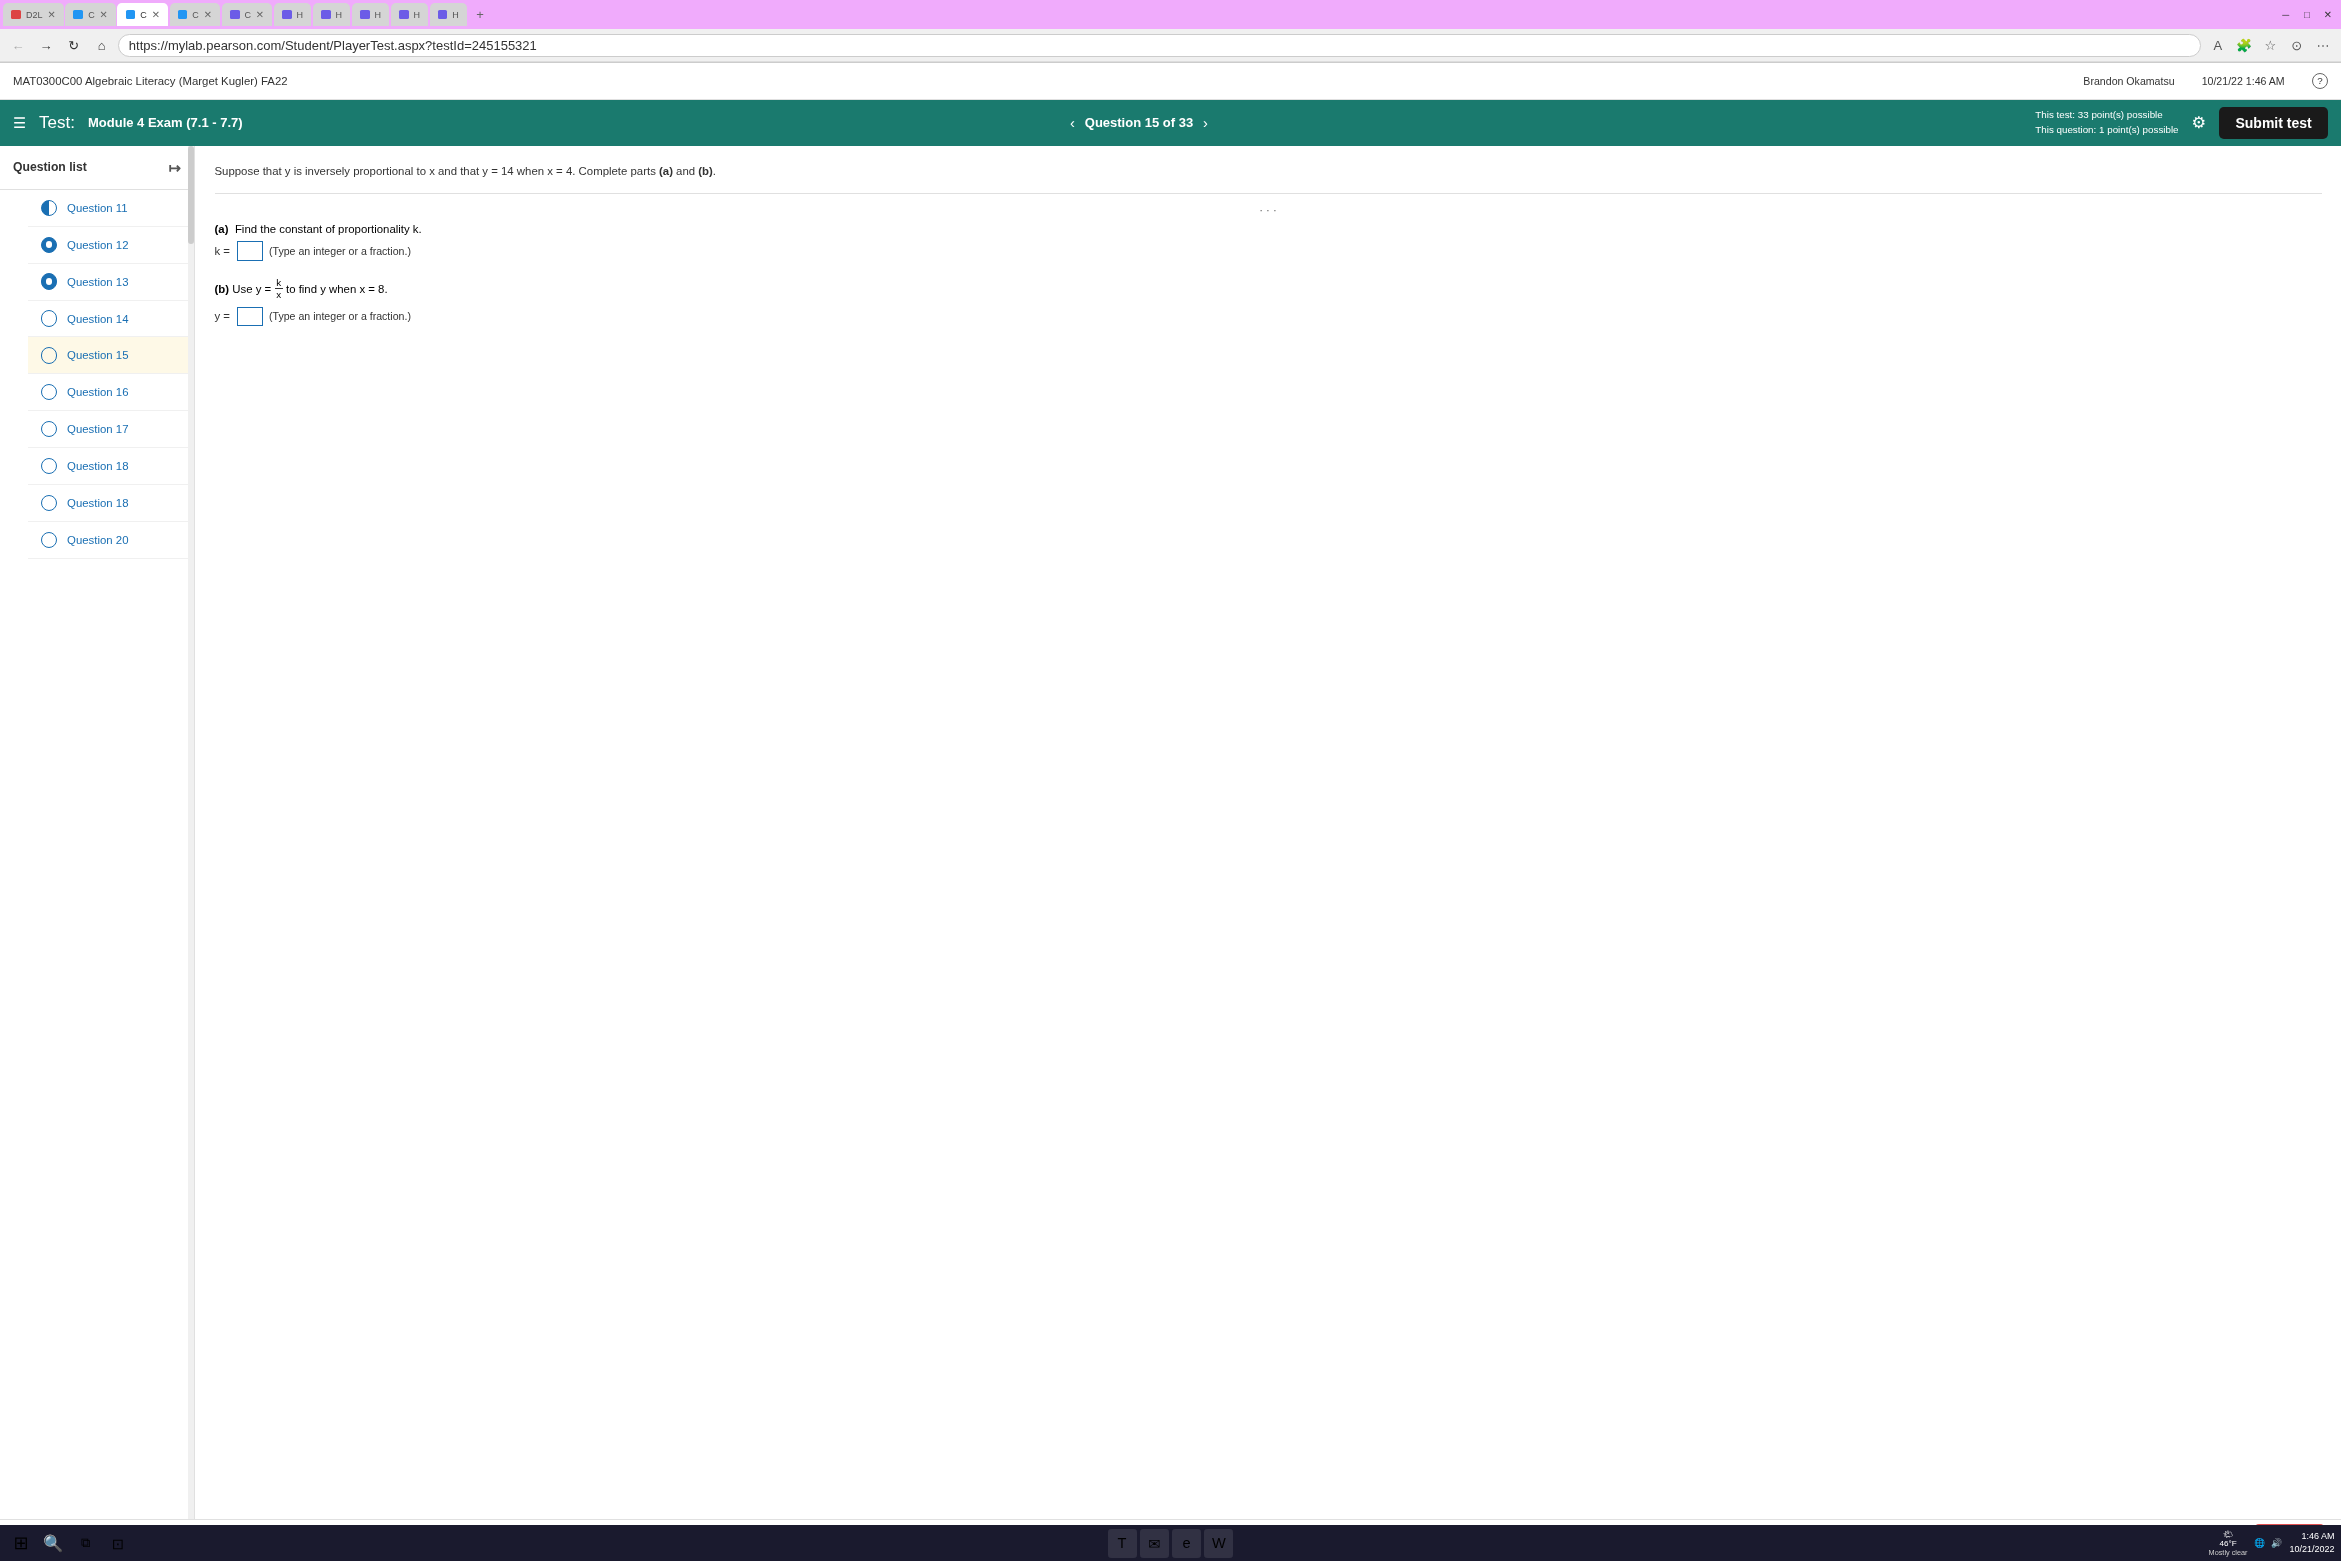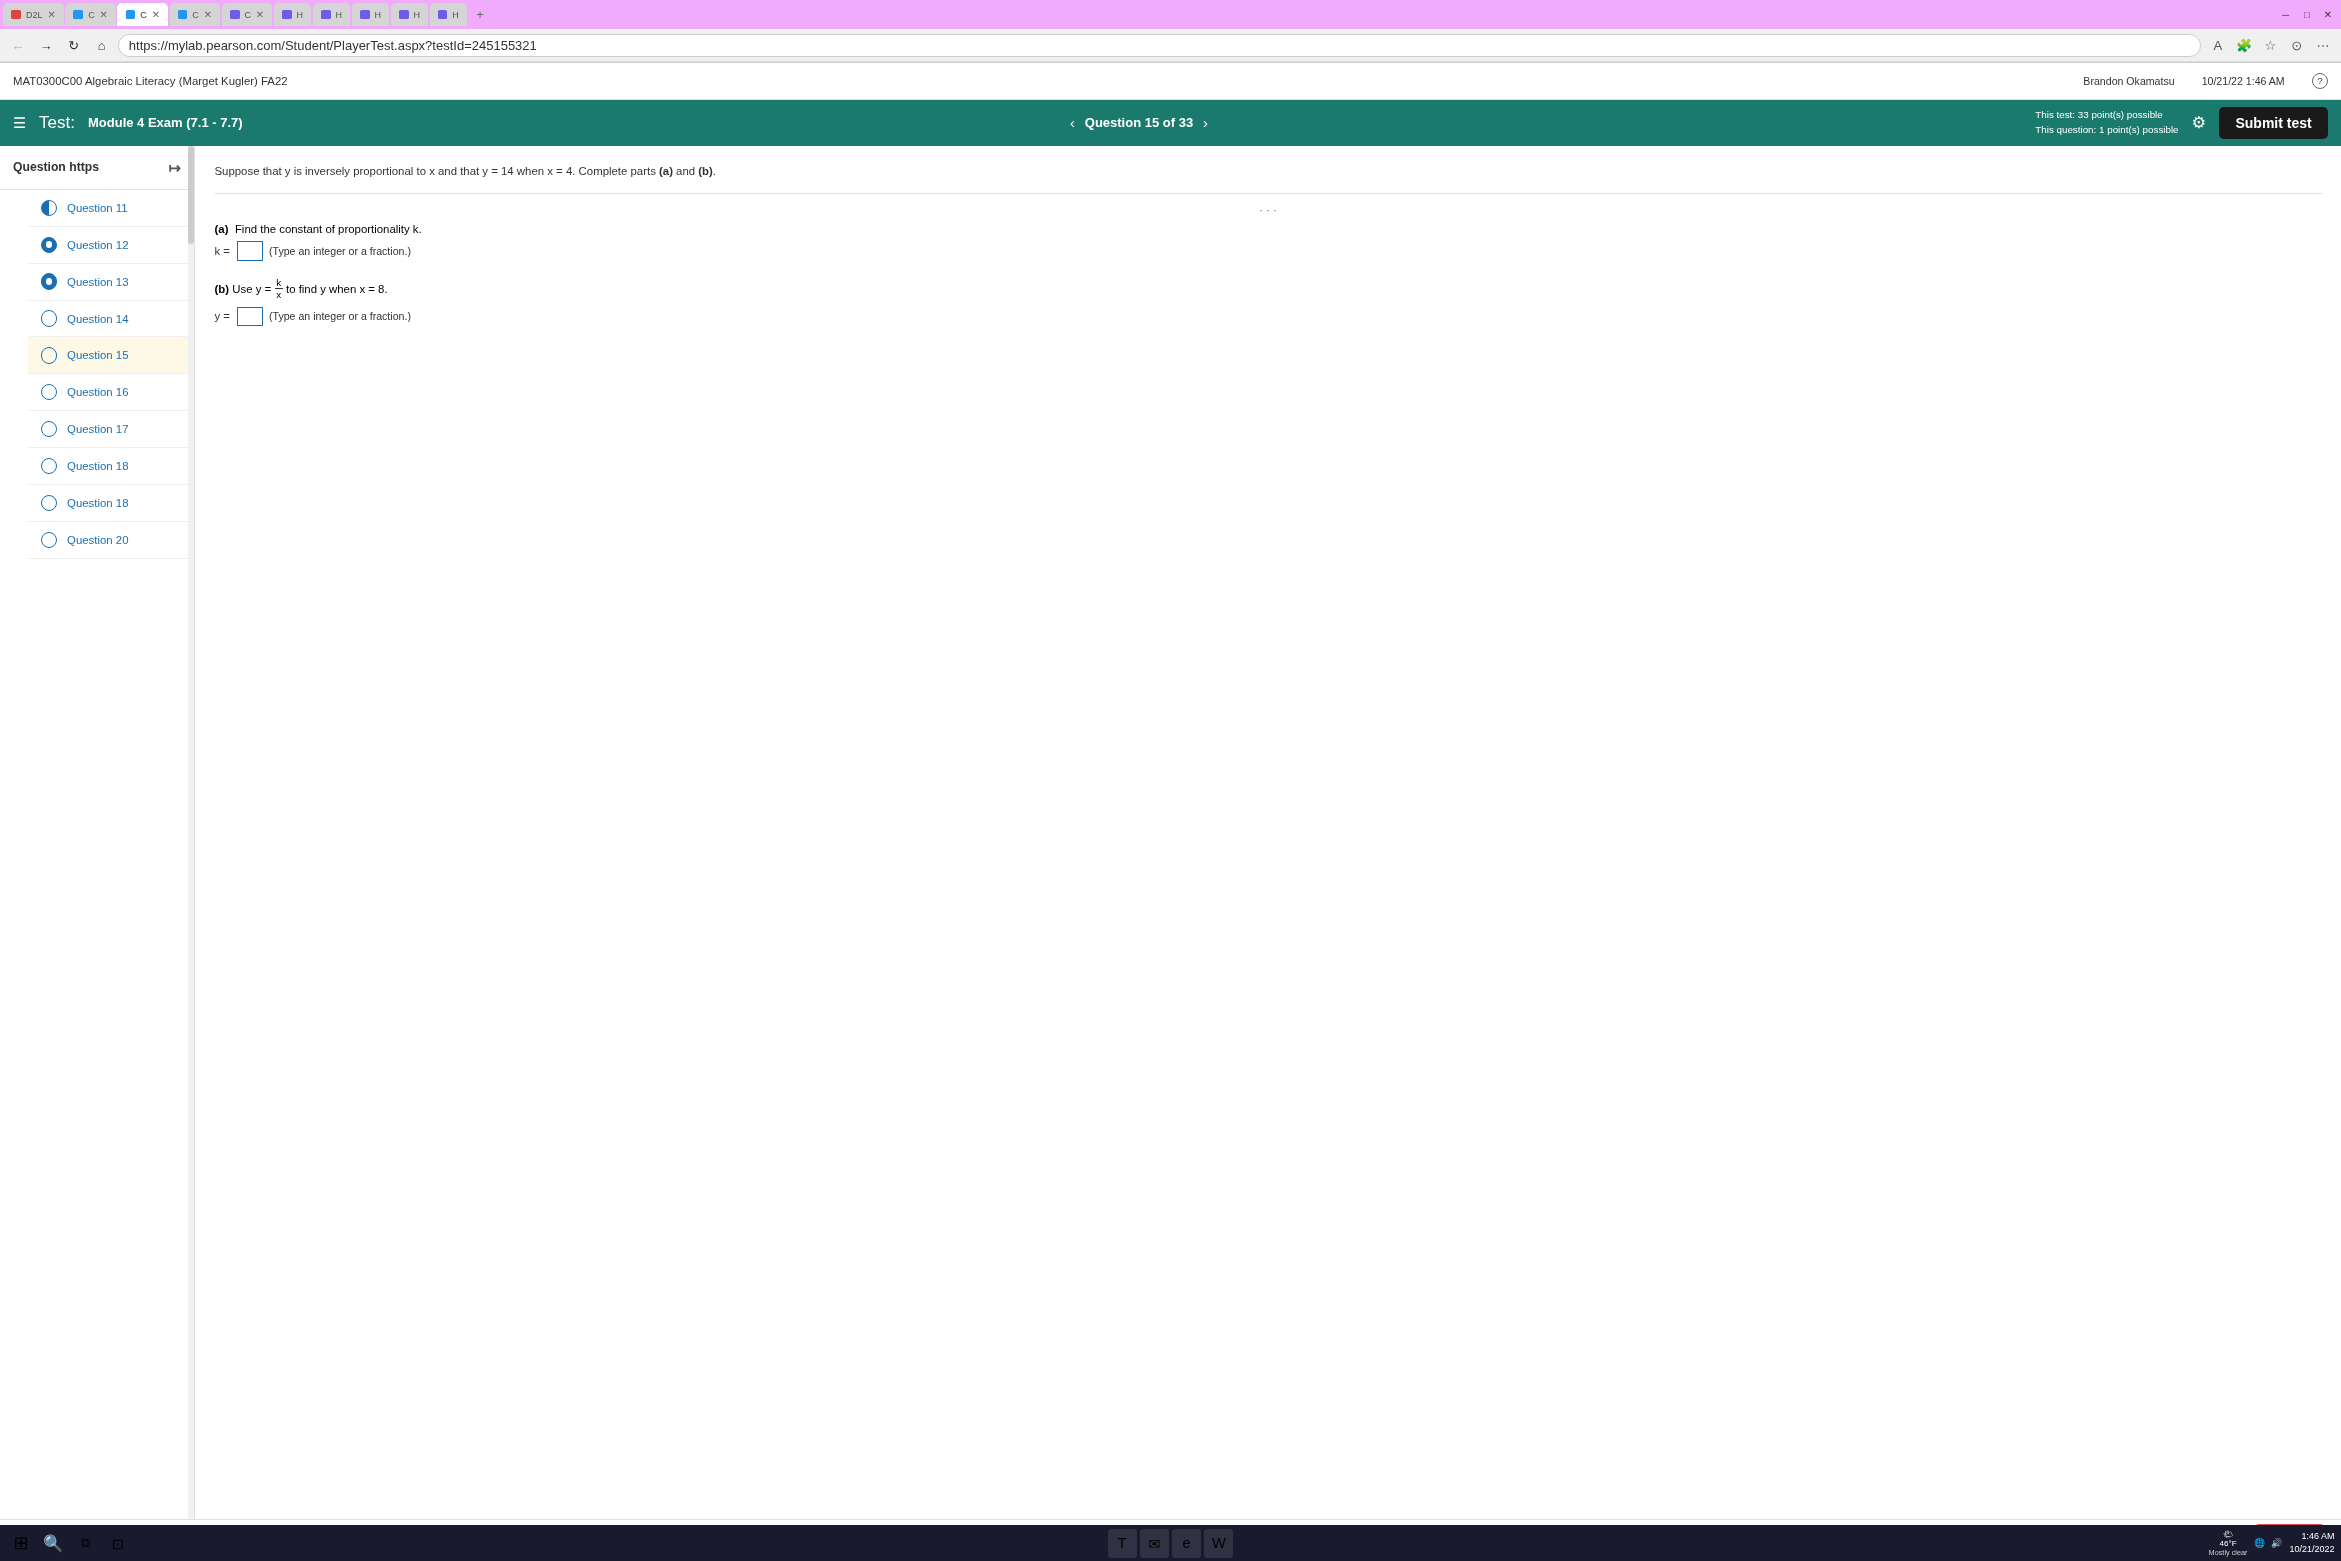--- a/index.html
+++ b/index.html
@@ -347,21 +347,21 @@
     <div><span>This question:</span> <span>1 point(s) possible</span></div>
   </div>
   <span class="settings-icon">⚙</span>
   <button class="submit-test-btn">Submit test</button>
 </div>
 
 <div class="main-layout">
 
   <div class="sidebar">
     <div class="sidebar-header">
-      <span>Question https</span>
+      <span>Question list</span>
       <span class="sidebar-toggle">↦</span>
     </div>
 
     <div class="question-item">
       <div class="q-circle" style="background: linear-gradient(to right, #1a6fb3 50%, white 50%);border-color:#1a6fb3;"></div>
       <span>Question 11</span>
     </div>
 
     <div class="question-item">
       <div class="q-circle filled"></div>

